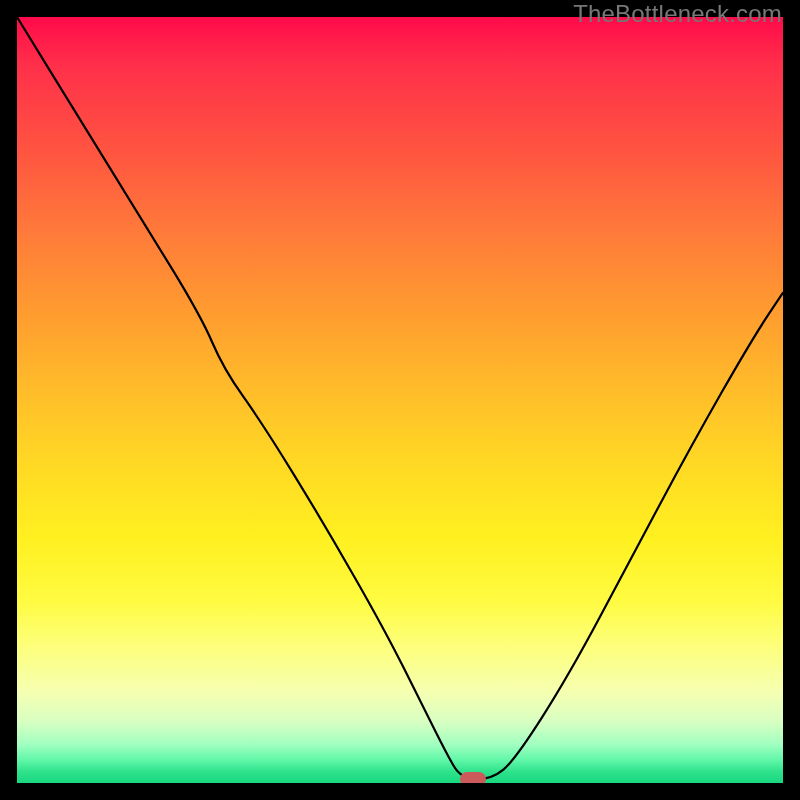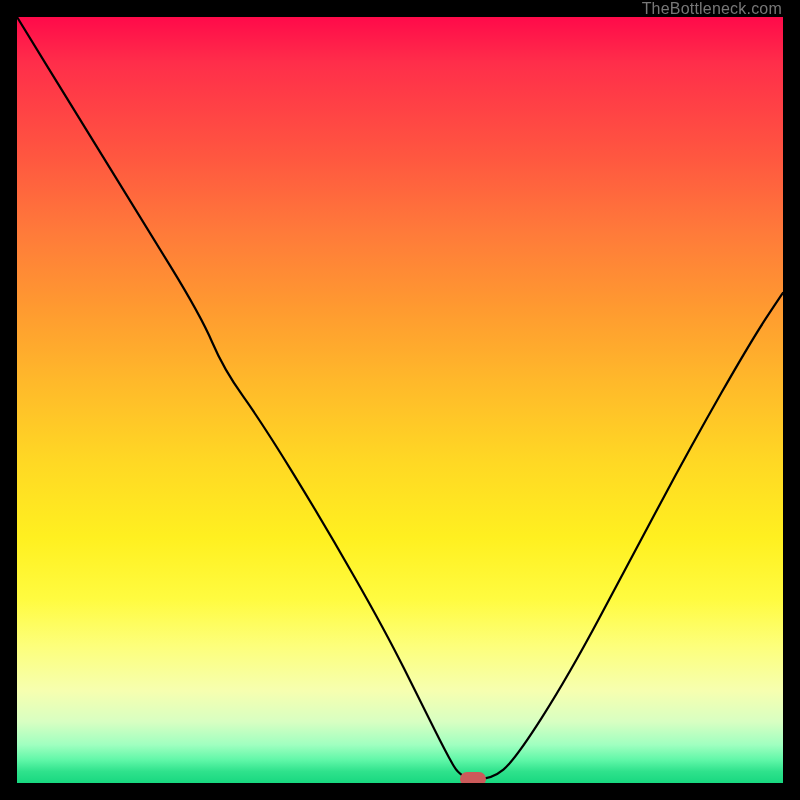--- a/index.html
+++ b/index.html
@@ -59,21 +59,21 @@
     height: 14px;
     border-radius: 7px;
     background: #cc5a5a;
     transform: translate(-50%, -50%);
   }
   .watermark {
     position: absolute;
     top: 0;
     right: 18px;
     color: #777;
-    font-size: 16px;
+    font-size: 24px;
     font-weight: 500;
     letter-spacing: 0.2px;
   }
 </style>
 </head>
 <body>
 
 <div class="frame">
   <div class="plot-area">
     <div class="gradient-bg"></div>

